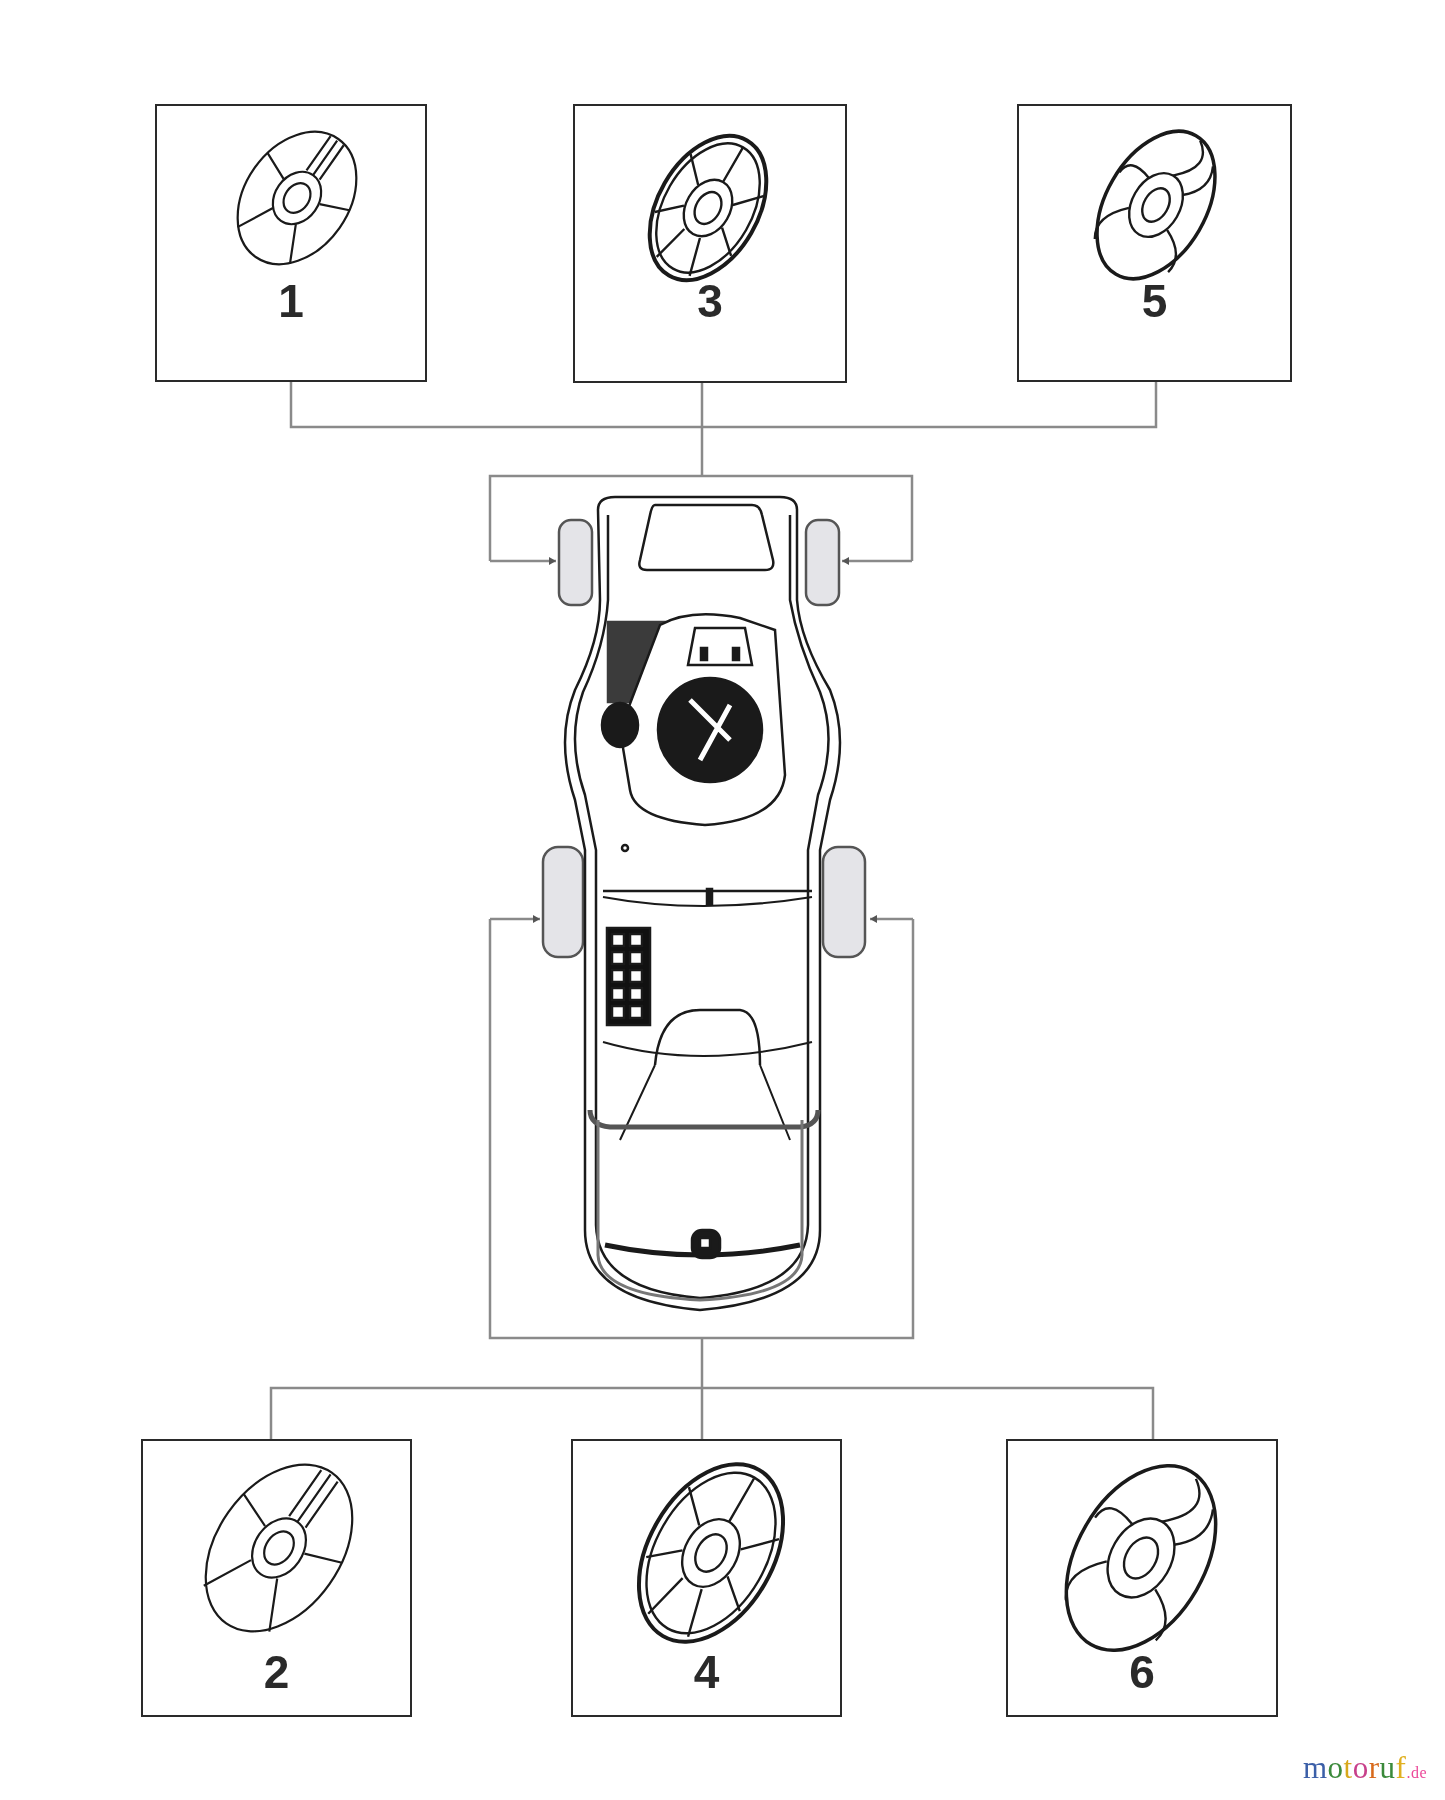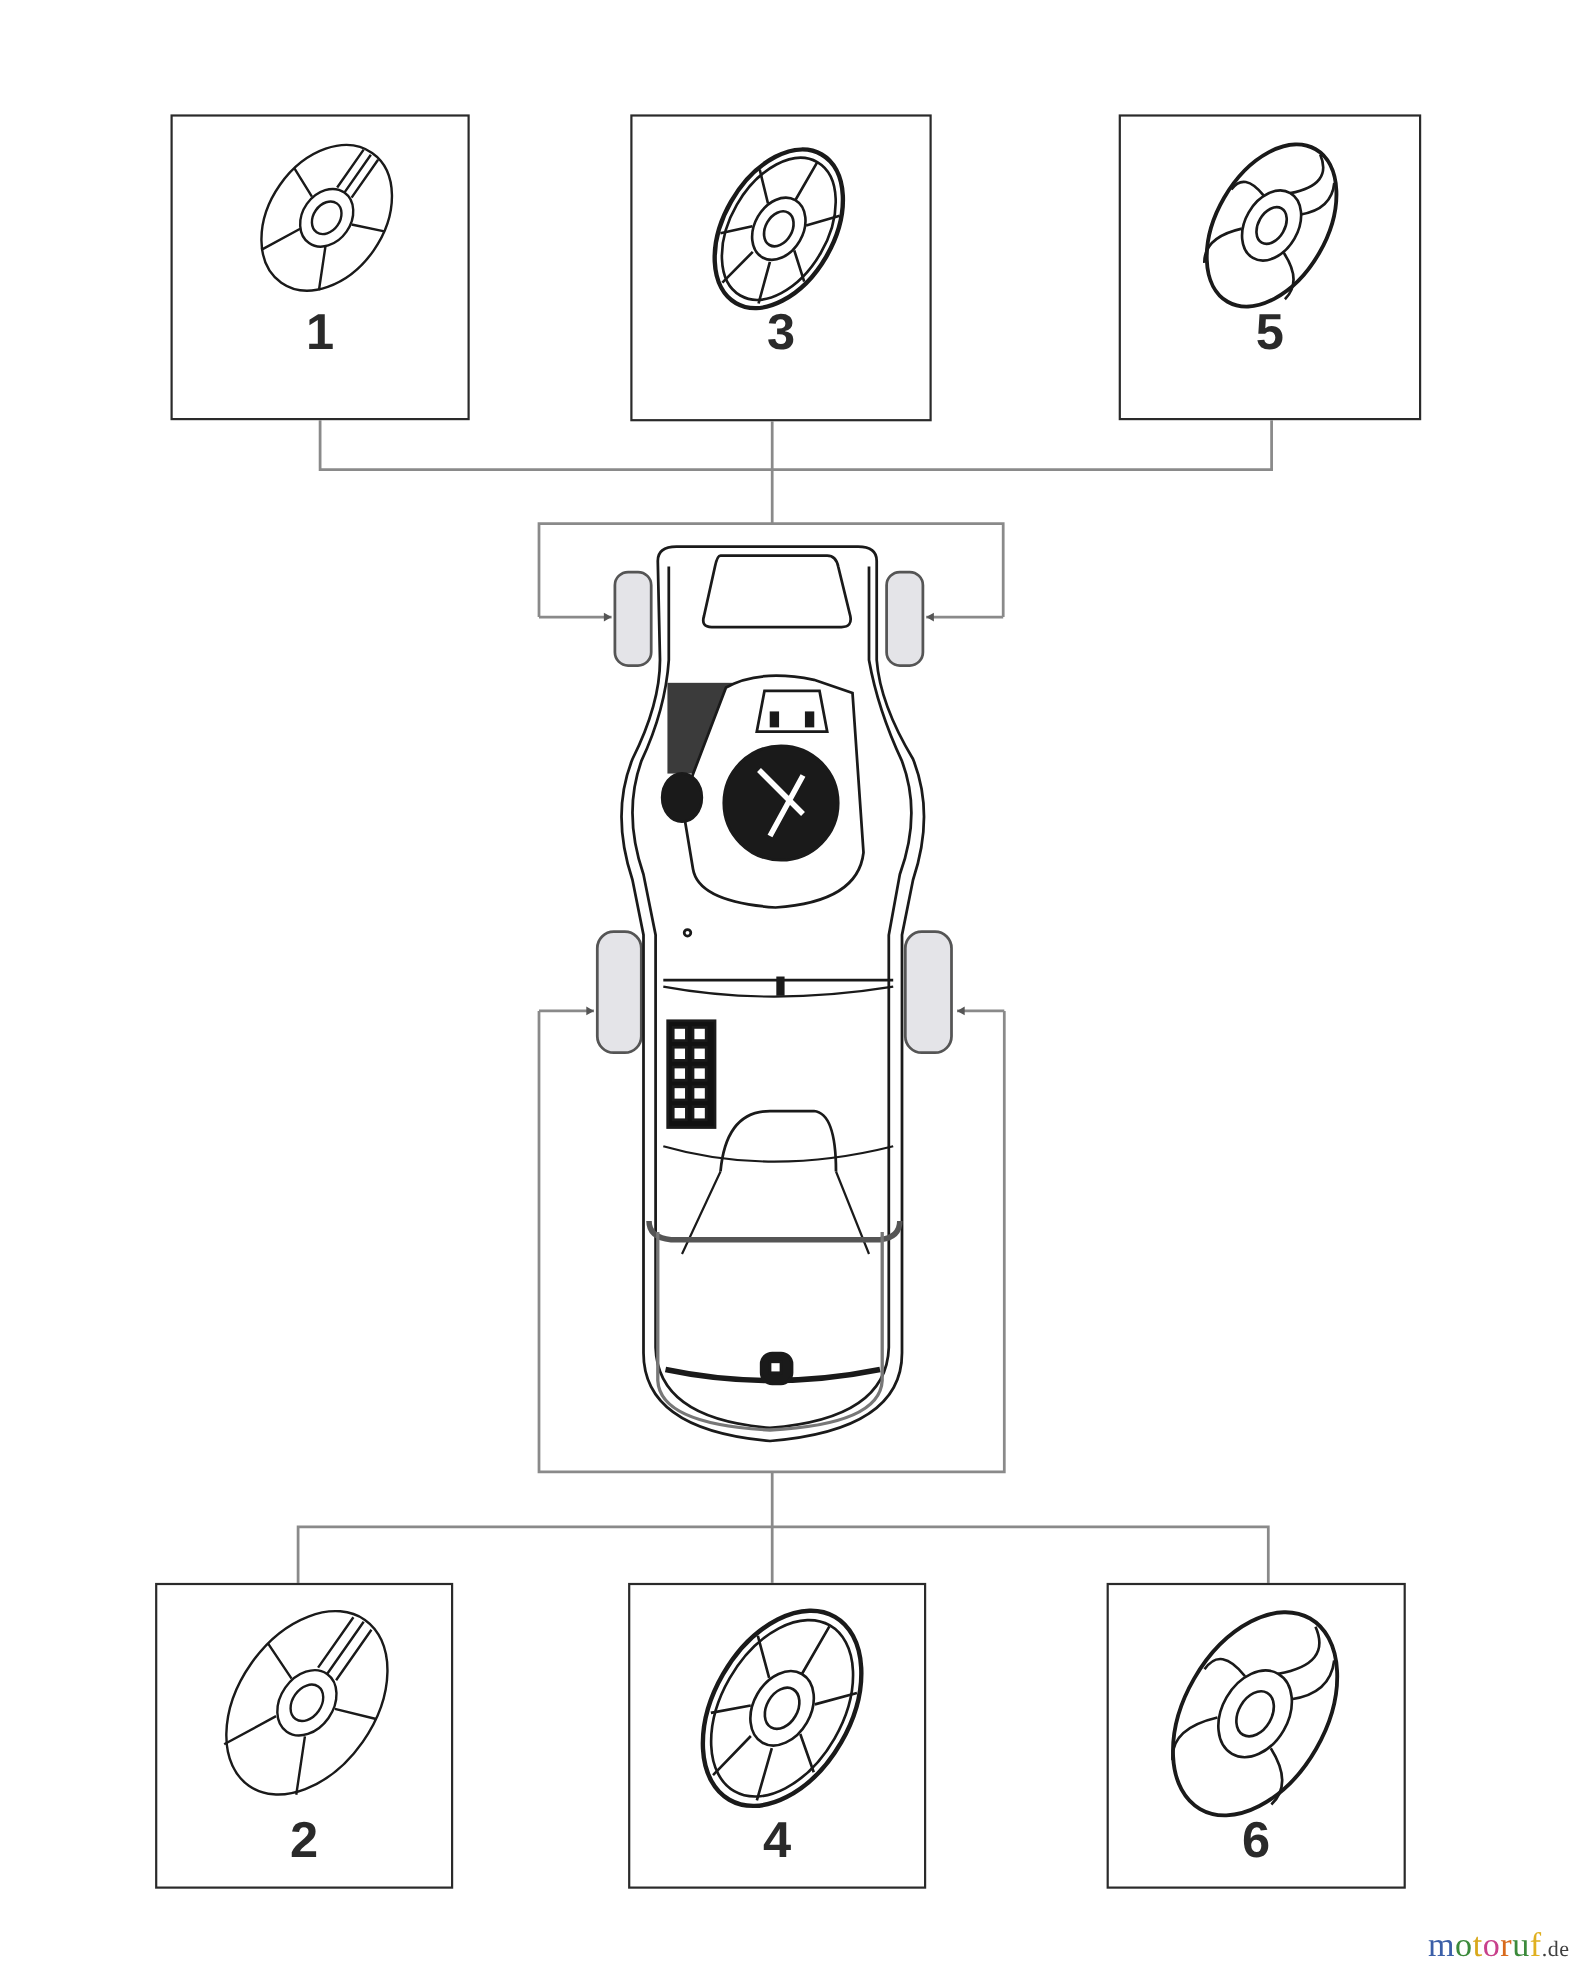--- a/index.html
+++ b/index.html
@@ -2,21 +2,21 @@
 <html><head>
 <meta charset="utf-8">
 <style>
   html,body{margin:0;padding:0;background:#ffffff;}
   body{width:1445px;height:1800px;position:relative;overflow:hidden;font-family:"Liberation Sans",sans-serif;}
   #diagram{position:absolute;left:0;top:0;width:1445px;height:1800px;}
   .part-box{position:absolute;border:2.5px solid #2a2a2a;background:#fff;box-sizing:border-box;}
   .part-num{position:absolute;left:0;right:0;text-align:center;font-weight:bold;font-size:46px;color:#2a2a2a;font-family:"Liberation Sans",sans-serif;}
   .part-svg{position:absolute;left:0;top:0;}
   .brand{position:absolute;right:18px;bottom:14px;font-family:"Liberation Serif",serif;font-size:31px;letter-spacing:0.5px;}
-  .brand .d{font-size:20px;color:#404040;}
+  .brand .d{font-size:16px;color:#ec4899;}
 </style>
 </head>
 <body>
 
 <div id="diagram">
   <svg class="part-svg" width="1445" height="1800" viewBox="0 0 1445 1800">
     <g stroke="#8a8a8a" stroke-width="2.5" fill="none">
 
       <polyline points="291,382 291,427 1156,427 1156,382"></polyline>
       <line x1="702" y1="383" x2="702" y2="476"></line>

